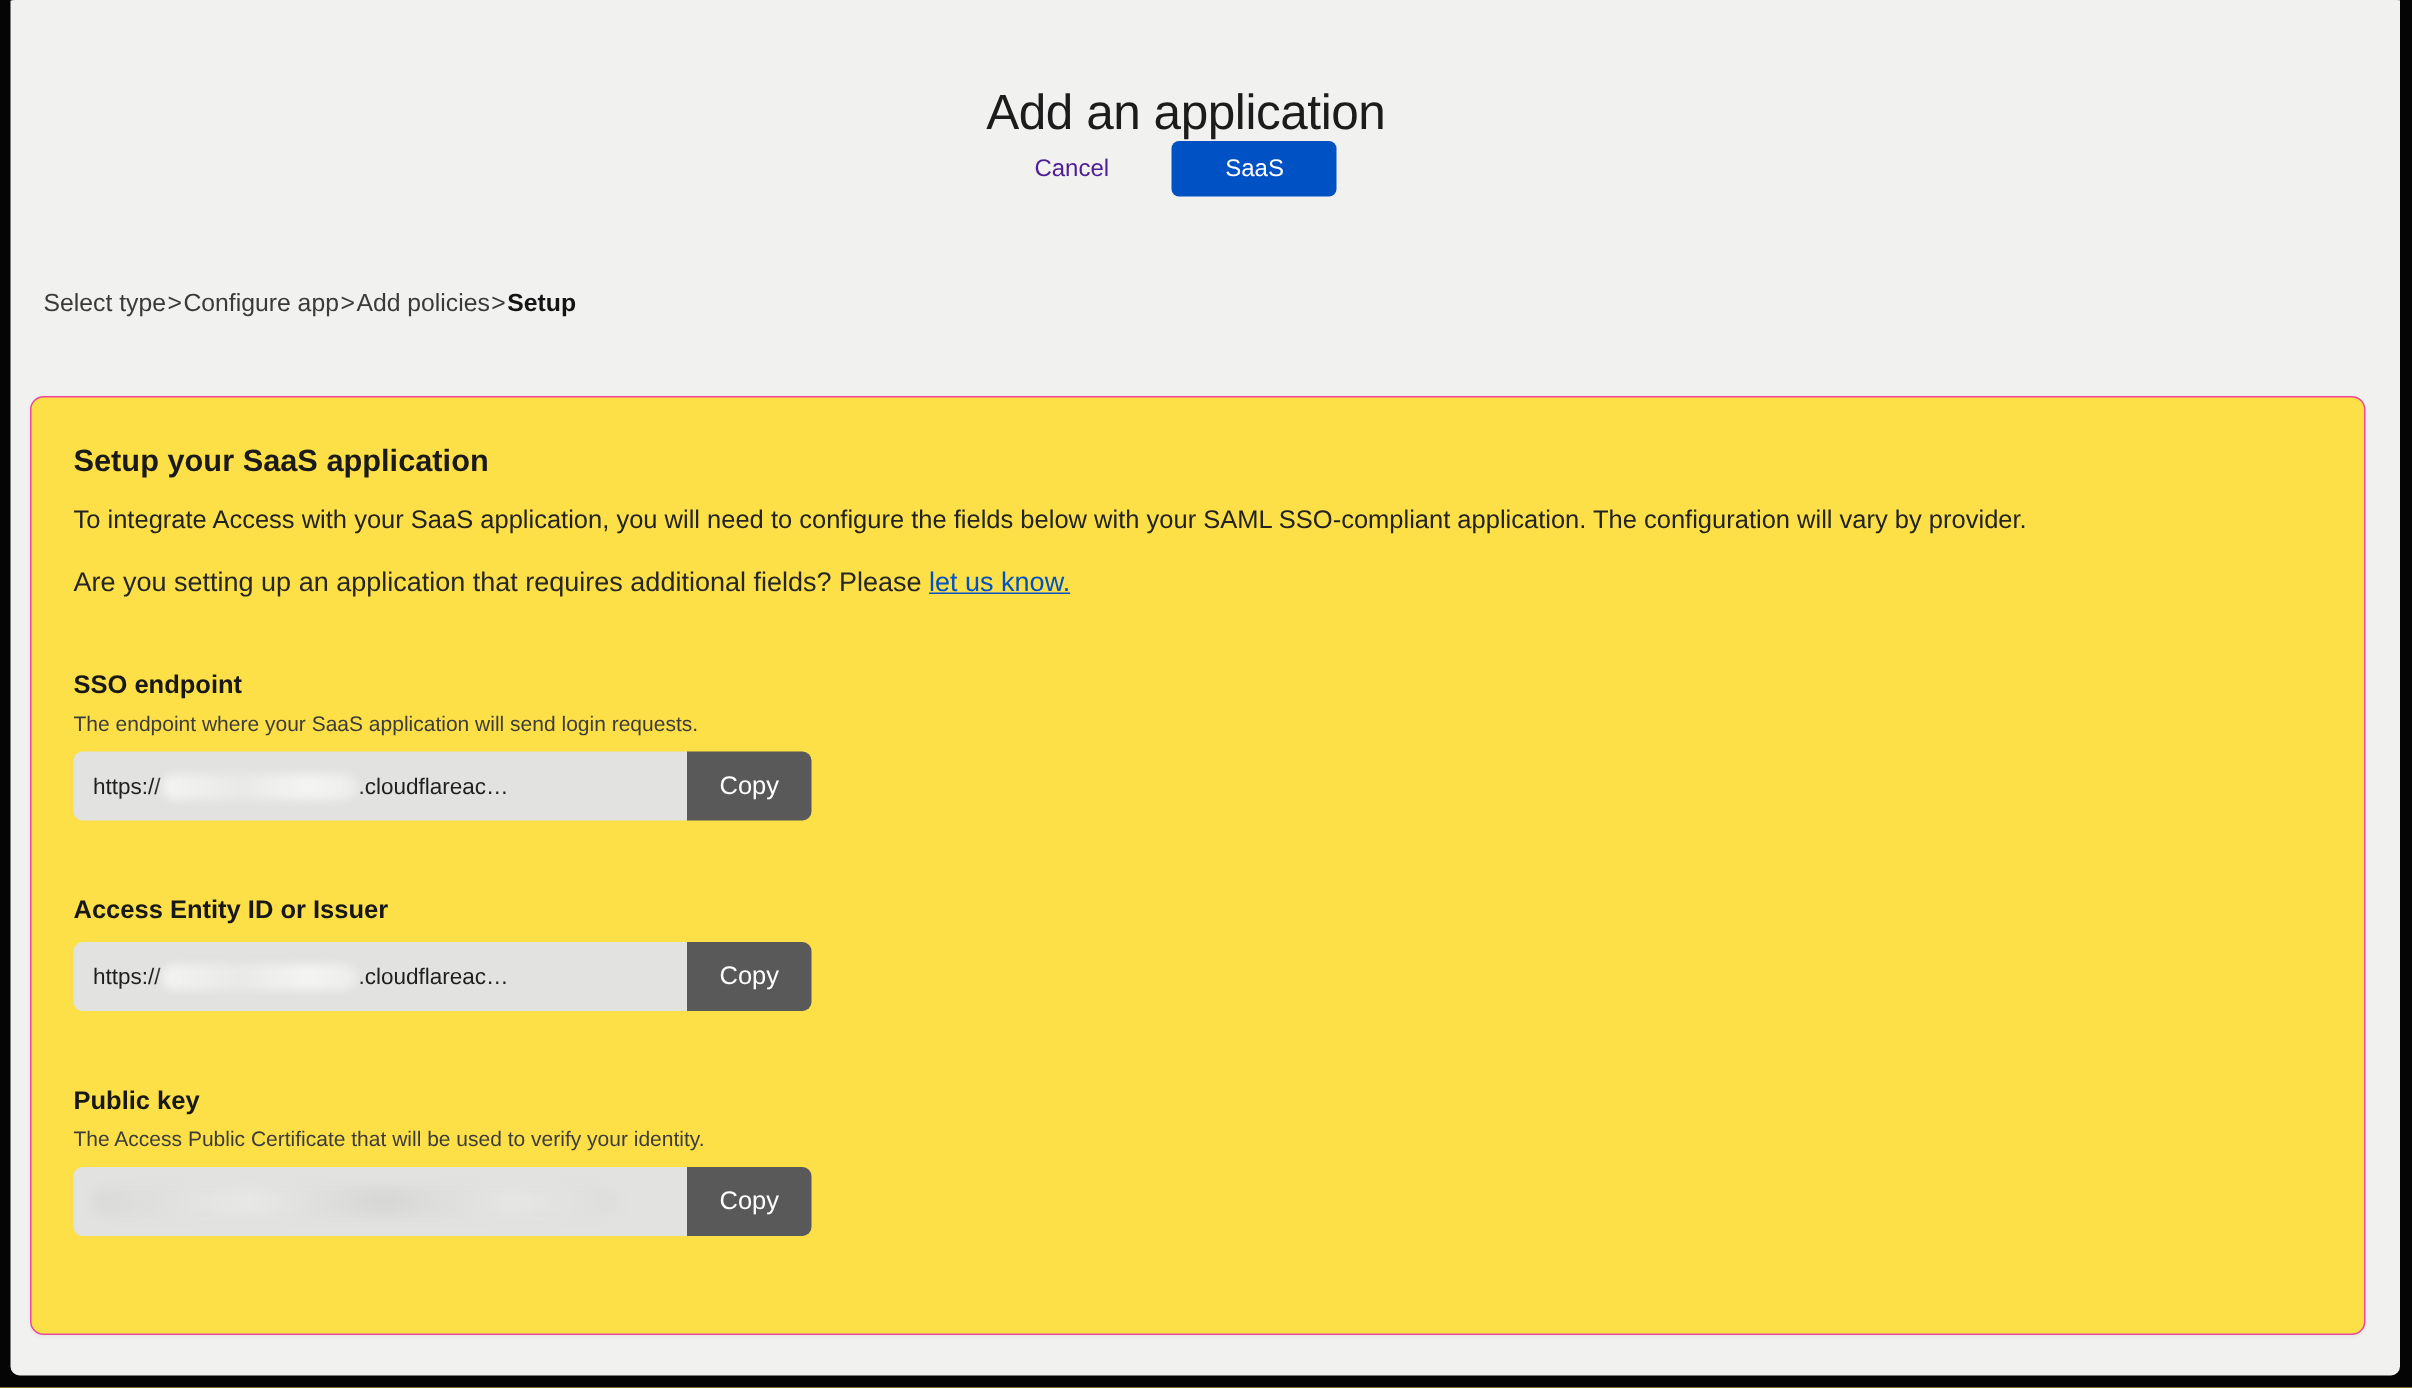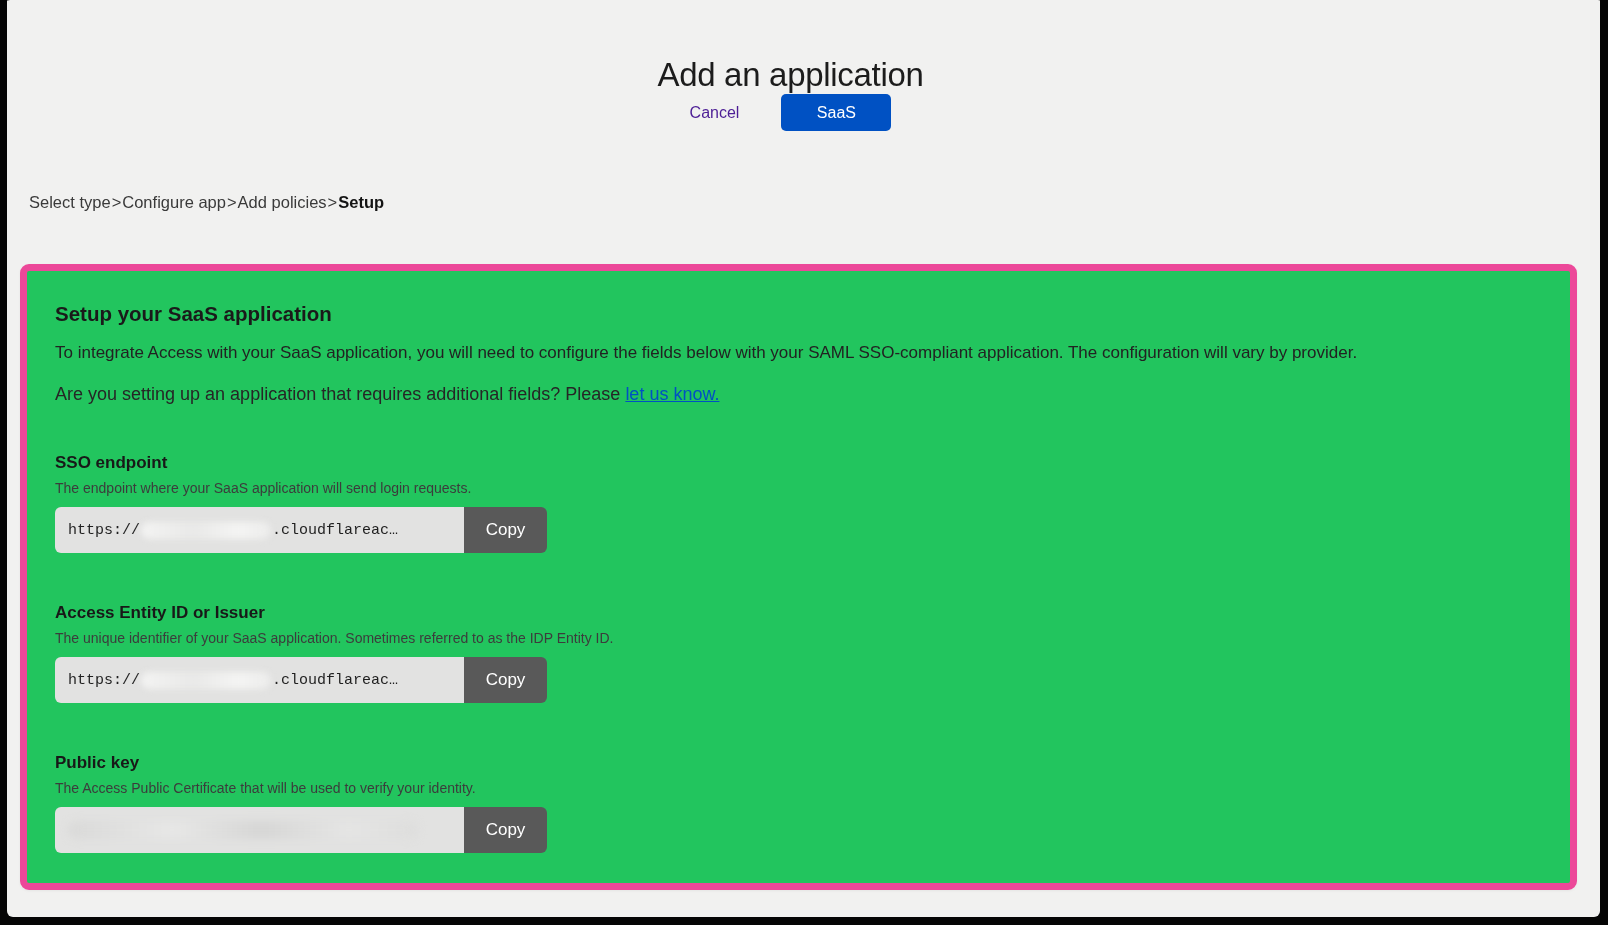--- a/index.html
+++ b/index.html
@@ -60,22 +60,22 @@
     margin-top: 62px;
     font-size: 16.5px;
     color: #3a3a3a;
   }
   .crumb { cursor: pointer; }
   .crumb-separator { color: #3a3a3a; cursor: default; }
   .crumb.active { font-weight: 700; color: #141414; cursor: default; }
   
   .card {
     margin: 52px 23px 0 13px;
-    background: #22c55e;
-    border: 7px solid #ec4899;
+    background: #fde047;
+    border: 1px solid #ec4899;
     border-radius: 9px;
     box-shadow: 0 1px 3px rgba(0,0,0,0.05);
     padding: 31px 28px 28px 28px;
     min-height: 626px;
   }
   .card-heading {
     font-size: 20.5px;
     font-weight: 700;
     color: #1a1a1a;
   }
@@ -116,21 +116,21 @@
   }
   .value-box {
     flex: 1;
     background: #e2e2e1;
     border-radius: 6px 0 0 6px;
     display: flex;
     align-items: center;
     padding-left: 13px;
     overflow: hidden;
     white-space: nowrap;
-    font-family: Liberation Mono, monospace;
+    font-family: Liberation Sans, sans-serif;
     font-size: 15px;
     color: #1f1f1f;
   }
   .redacted-segment {
     display: inline-block;
     width: 130px;
     height: 17px;
     margin: 0 1px;
     border-radius: 9px;
     background: linear-gradient(90deg, #f3f3f2, #e9e9e8 40%, #f4f4f3 75%, #ececeb);
@@ -193,21 +193,20 @@
           <span>https://</span>
           <span class="redacted-segment"></span>
           <span>.cloudflareac…</span>
         </div>
         <button class="copy-button">Copy</button>
       </div>
     </div>
 
     <div class="field-section">
       <h3 class="field-label">Access Entity ID or Issuer</h3>
-      <p class="field-description">The unique identifier of your SaaS application. Sometimes referred to as the IDP Entity ID.</p>
       <div class="value-row">
         <div class="value-box">
           <span>https://</span>
           <span class="redacted-segment"></span>
           <span>.cloudflareac…</span>
         </div>
         <button class="copy-button">Copy</button>
       </div>
     </div>
 

